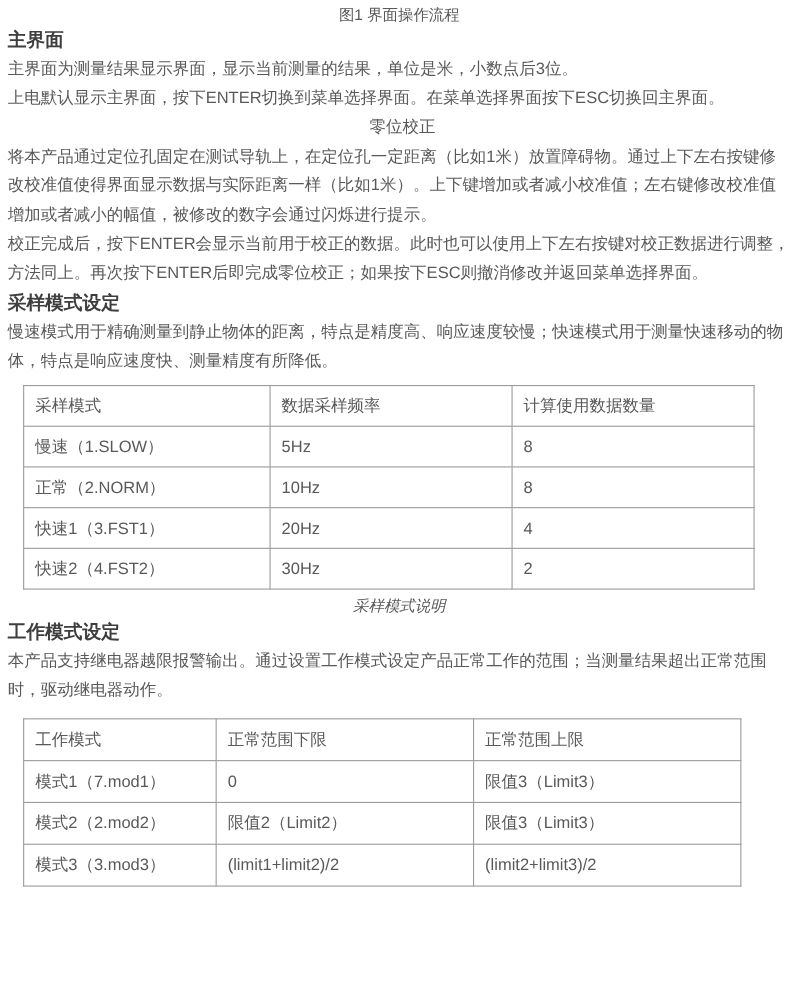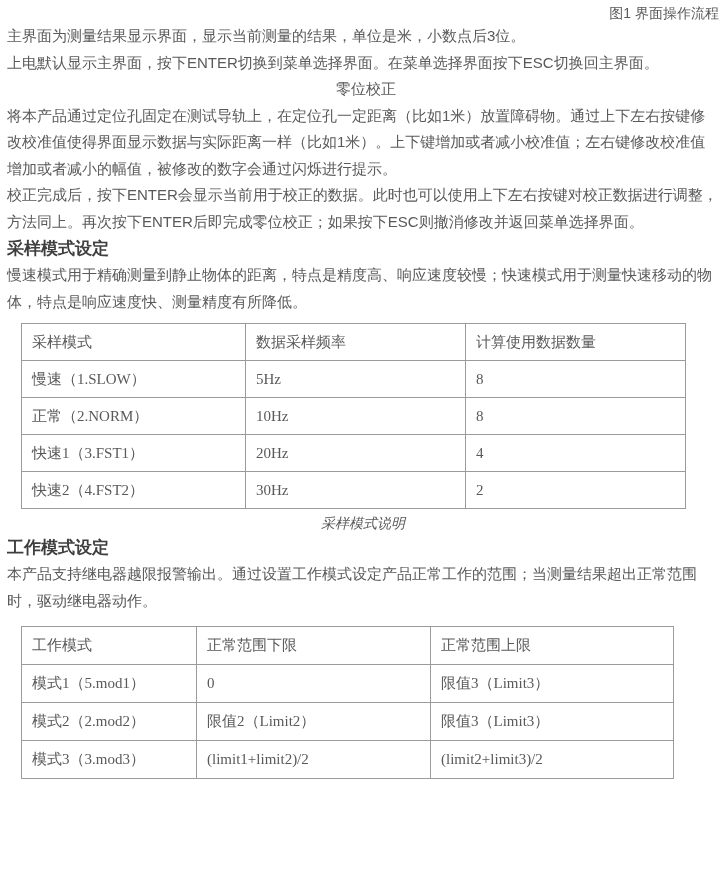--- a/index.html
+++ b/index.html
@@ -10,21 +10,21 @@
   body {
     width: 726px;
     font-family: "Liberation Sans", "DejaVu Sans", sans-serif;
     color: #595959;
     -webkit-font-smoothing: antialiased;
   }
   .doc {
     padding: 3px 7px 16px 7px;
   }
   .fig-caption {
-    text-align: right;
+    text-align: center;
     font-size: 14px;
     line-height: 20px;
     color: #595959;
   }
   h2.section-title {
     font-size: 17px;
     font-weight: 700;
     color: #3e3e3e;
     line-height: 24px;
     margin: 2px 0 1px 0;
@@ -49,41 +49,41 @@
   table.data-table td {
     border: 1px solid #9b9b9b;
     font-weight: 400;
     text-align: left;
     vertical-align: middle;
     padding: 0 4px 0 10px;
     font-size: 15px;
     color: #595959;
     overflow: hidden;
     white-space: nowrap;
-    font-family: Liberation Serif, serif;
   }
   table.sampling-table th, table.sampling-table td { height: 36px; }
   table.workmode-table th, table.workmode-table td { height: 37px; }
   .tbl-caption {
     text-align: center;
     font-size: 14px;
     line-height: 22px;
     margin-top: 3px;
     color: #595959;
     font-style: italic;
   }
   .spacer-sm { height: 4px; }
 </style>
 </head>
 <body>
 
 <div class="doc">
 
   <div class="fig-caption">图1 界面操作流程</div>
 
+  <h2 class="section-title">主界面</h2>
   <p class="body-text">主界面为测量结果显示界面，显示当前测量的结果，单位是米，小数点后3位。</p>
   <p class="body-text">上电默认显示主界面，按下ENTER切换到菜单选择界面。在菜单选择界面按下ESC切换回主界面。</p>
   <p class="body-text subhead">零位校正</p>
   <p class="body-text">将本产品通过定位孔固定在测试导轨上，在定位孔一定距离（比如1米）放置障碍物。通过上下左右按键修改校准值使得界面显示数据与实际距离一样（比如1米）。上下键增加或者减小校准值；左右键修改校准值增加或者减小的幅值，被修改的数字会通过闪烁进行提示。</p>
   <p class="body-text">校正完成后，按下ENTER会显示当前用于校正的数据。此时也可以使用上下左右按键对校正数据进行调整，方法同上。再次按下ENTER后即完成零位校正；如果按下ESC则撤消修改并返回菜单选择界面。</p>
 
   <h2 class="section-title">采样模式设定</h2>
   <p class="body-text">慢速模式用于精确测量到静止物体的距离，特点是精度高、响应速度较慢；快速模式用于测量快速移动的物体，特点是响应速度快、测量精度有所降低。</p>
 
   <table class="data-table sampling-table">
@@ -138,21 +138,21 @@
     </colgroup>
     <thead>
       <tr>
         <th>工作模式</th>
         <th>正常范围下限</th>
         <th>正常范围上限</th>
       </tr>
     </thead>
     <tbody>
         <tr>
-          <td>模式1（5.mod1）</td>
+          <td>模式1（7.mod1）</td>
           <td>0</td>
           <td>限值3（Limit3）</td>
         </tr>
         <tr>
           <td>模式2（2.mod2）</td>
           <td>限值2（Limit2）</td>
           <td>限值3（Limit3）</td>
         </tr>
         <tr>
           <td>模式3（3.mod3）</td>

